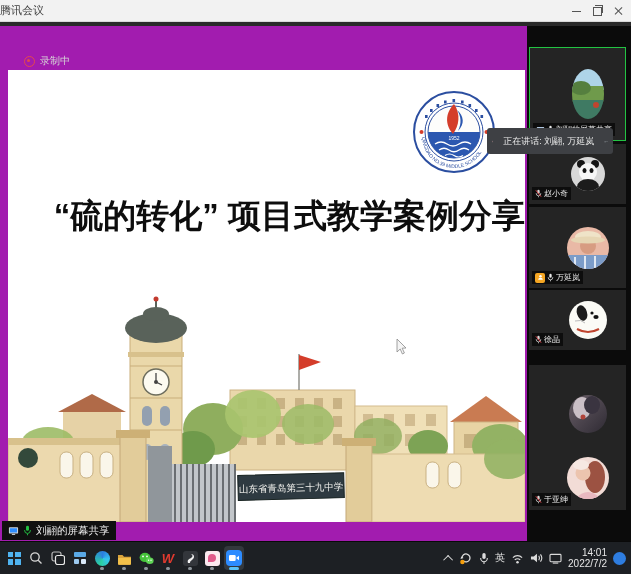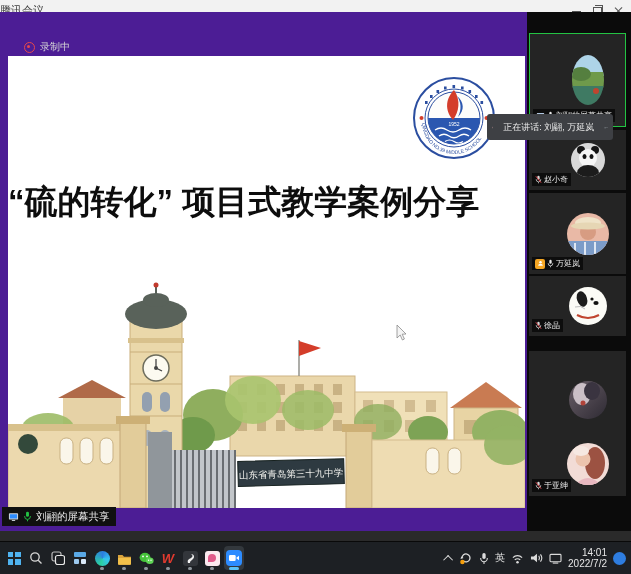--- a/index.html
+++ b/index.html
@@ -12,28 +12,28 @@
   .tb-controls{position:absolute;right:2px;top:0;height:22px;display:flex;align-items:center;}
   .tbc{width:21px;height:22px;display:flex;align-items:center;justify-content:center;}
   .min-glyph{width:9px;height:1px;background:#555;}
   .restore-glyph{width:7px;height:7px;border:1px solid #555;position:relative;background:#f2f2f2;}
   .restore-glyph::before{content:"";position:absolute;left:1px;top:-3px;width:7px;height:7px;border:1px solid #555;border-bottom:none;border-left:none;}
   .close-glyph{position:relative;width:10px;height:10px;}
   .close-glyph::before,.close-glyph::after{content:"";position:absolute;left:4.5px;top:0;width:1.3px;height:10px;background:#555;}
   .close-glyph::before{transform:rotate(45deg);}  .close-glyph::after{transform:rotate(-45deg);}
 
   
-  .meeting{position:absolute;top:12px;left:0;width:631px;height:519px;background:#4c1d95;}
+  .meeting{position:absolute;top:26px;left:0;width:631px;height:519px;background:#a21caf;}
   .rec{position:absolute;left:24px;top:28px;display:flex;align-items:center;gap:5px;font-size:10px;color:#d6d6d6;}
   .rec-icon{width:9px;height:9px;border:1.5px solid #e5484d;border-radius:50%;position:relative;}
   .rec-icon::after{content:"";position:absolute;left:2px;top:2px;width:3px;height:3px;border-radius:50%;background:#e5484d;}
 
   
   .slide{position:absolute;left:8px;top:44px;width:517px;height:452px;background:#ffffff;overflow:hidden;}
-  .slide-title{position:absolute;top:124px;left:0;width:100%;text-align:left;font-size:33px;font-weight:800;color:#0d0d0d;}
+  .slide-title{position:absolute;top:124px;left:0;width:100%;text-align:right;font-size:33px;font-weight:800;color:#0d0d0d;}
   .logo{position:absolute;top:20px;left:404px;}
   .illus{position:absolute;top:224px;left:0;}
   .cursor{position:absolute;left:388px;top:268px;}
 
   
   .share-badge{position:absolute;left:2px;top:495px;height:19px;display:flex;align-items:center;gap:4px;padding:0 6px;background:#101010;font-size:10.5px;color:#ececec;}
 
   
   .toast{position:absolute;left:487px;top:102px;width:126px;height:26px;background:#3e4044;border-radius:3px;display:flex;align-items:center;gap:10px;padding:6px 5px;font-size:9px;color:#e9e9e9;box-sizing:border-box;z-index:30;}
   .toast-text{white-space:nowrap;}

